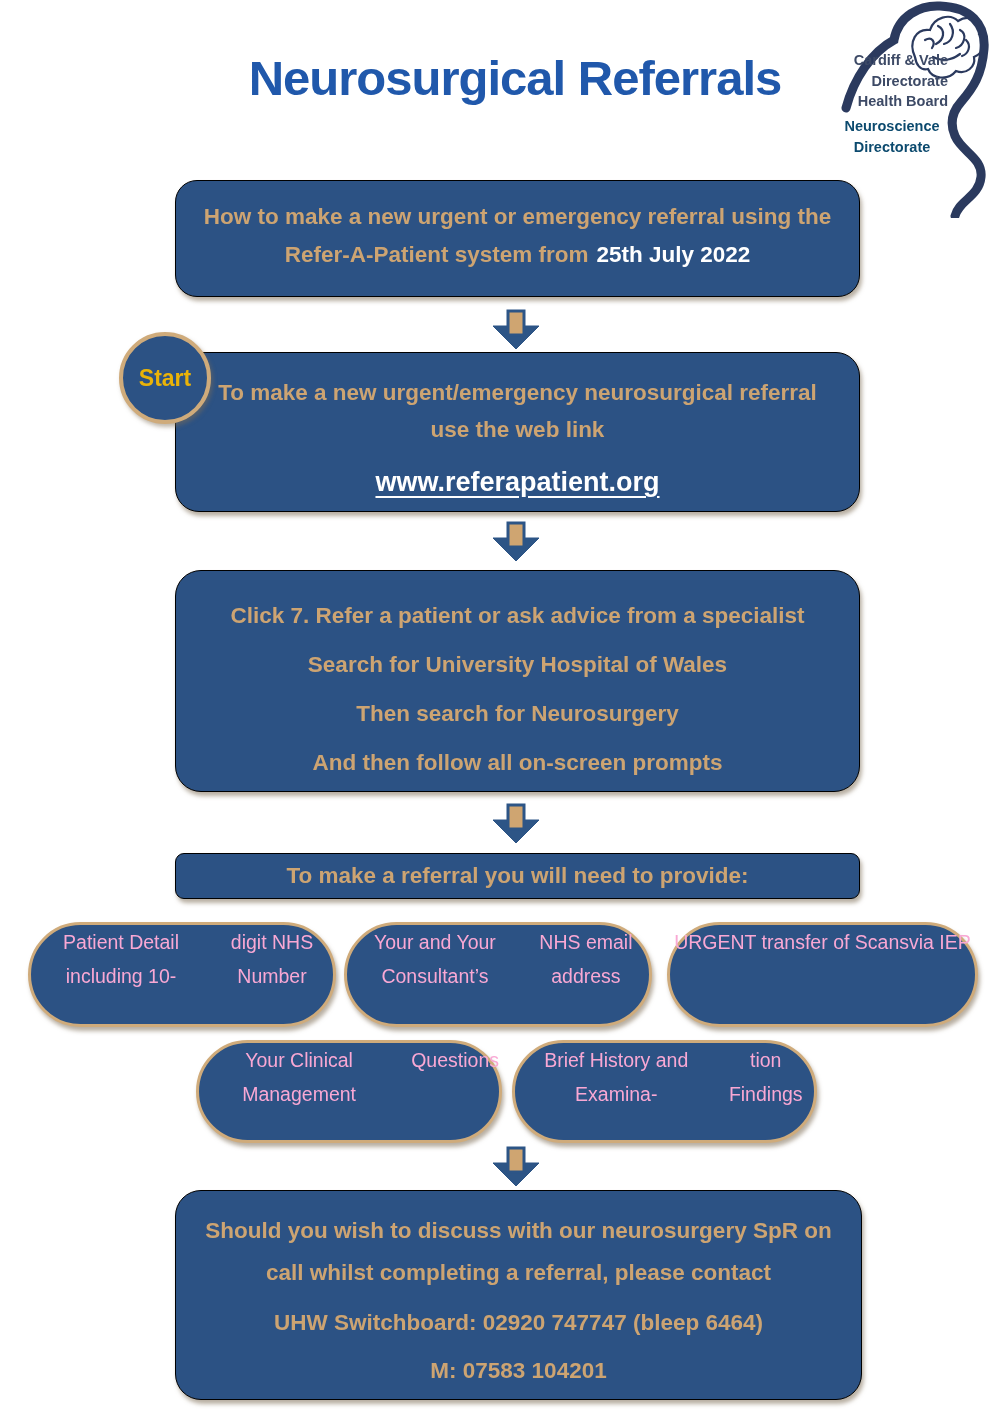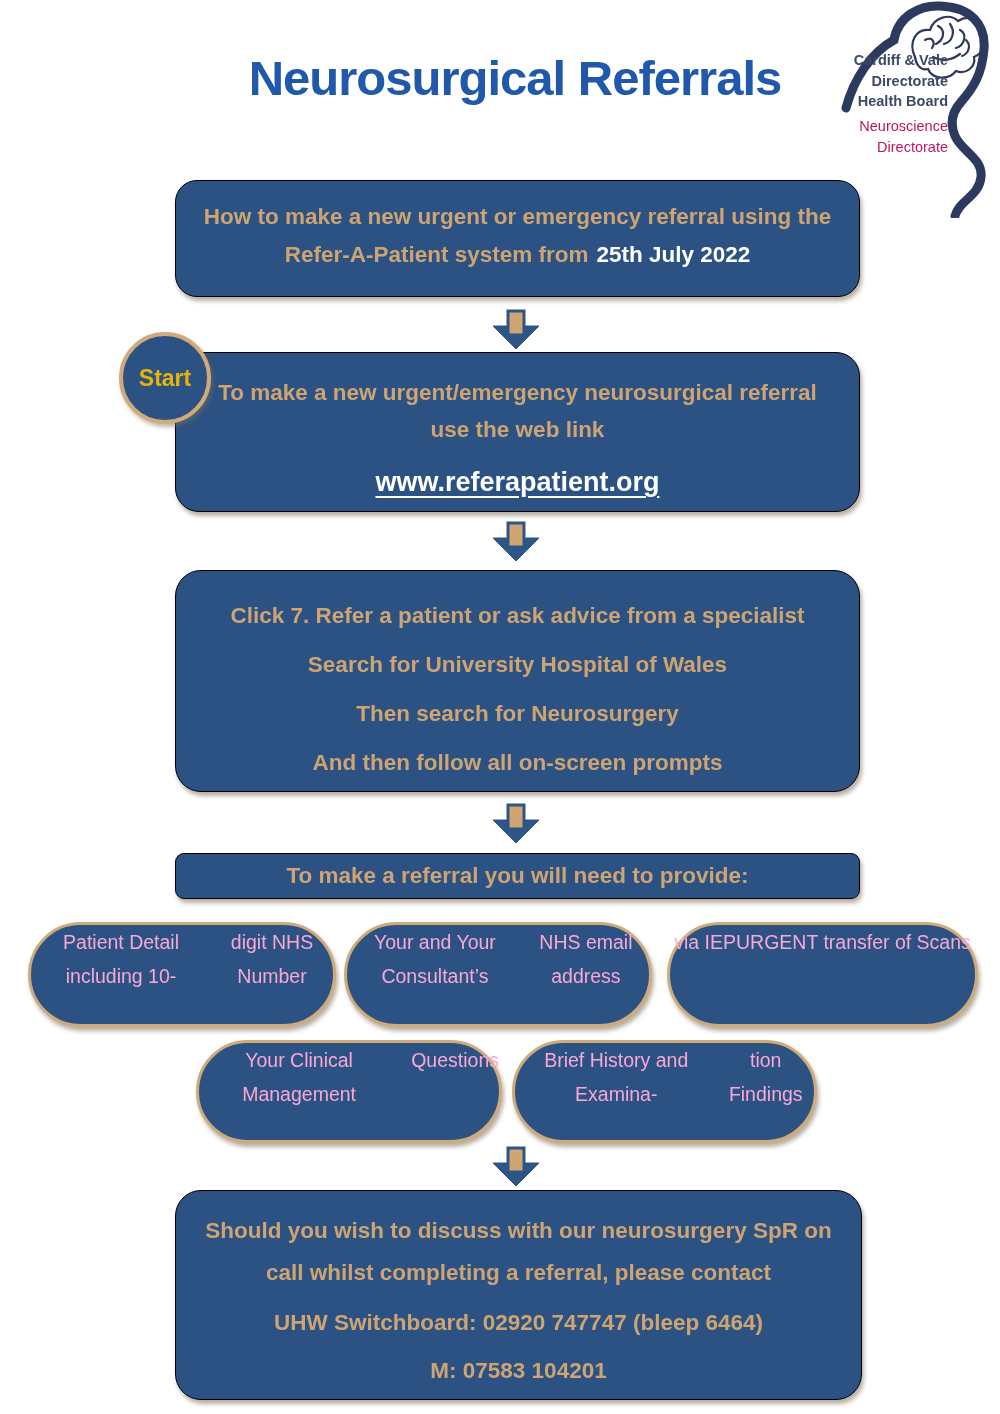--- a/index.html
+++ b/index.html
@@ -12,22 +12,22 @@
     font-size:49px;font-weight:bold;color:#2058ab;letter-spacing:-1px;
   }
   
   .logo{position:absolute;right:0;top:0;width:168px;height:218px;}
   .logo svg{position:absolute;left:0;top:0;}
   .logo-org{
     position:absolute;right:52px;top:50px;width:112px;text-align:right;
     font-size:14.5px;font-weight:bold;color:#3d4a66;line-height:20.5px;
   }
   .logo-dept{
-    position:absolute;right:52px;top:116px;width:112px;text-align:right;
-    font-size:14.5px;font-weight:normal;color:#be185d;line-height:20.5px;
+    position:absolute;right:52px;top:116px;width:112px;text-align:center;
+    font-size:14.5px;font-weight:bold;color:#0c4a6e;line-height:20.5px;
   }
   
   .box{
     position:absolute;background:#2c5284;border:1px solid #000000;
     box-shadow:2px 4px 4px rgba(125,110,85,.55);
     color:#cda472;font-weight:bold;text-align:center;box-sizing:border-box;
   }
   .white{color:#ffffff;}
   #intro-box{left:175px;top:180px;width:685px;height:117px;border-radius:22px;
     font-size:22.5px;line-height:38px;padding-top:17px;}
@@ -142,22 +142,22 @@
 
 <div class="pill" id="pill-1">
   <div>Patient Detail including 10-</div>
   <div>digit NHS Number</div>
 </div>
 <div class="pill" id="pill-2">
   <div>Your and Your Consultant’s</div>
   <div>NHS email address</div>
 </div>
 <div class="pill" id="pill-3">
+  <div>URGENT transfer of Scans</div>
   <div>via IEP</div>
-  <div>URGENT transfer of Scans</div>
 </div>
 <div class="pill" id="pill-4">
   <div>Your Clinical Management</div>
   <div>Questions</div>
 </div>
 <div class="pill" id="pill-5">
   <div>Brief History and Examina-</div>
   <div>tion Findings</div>
 </div>
 

